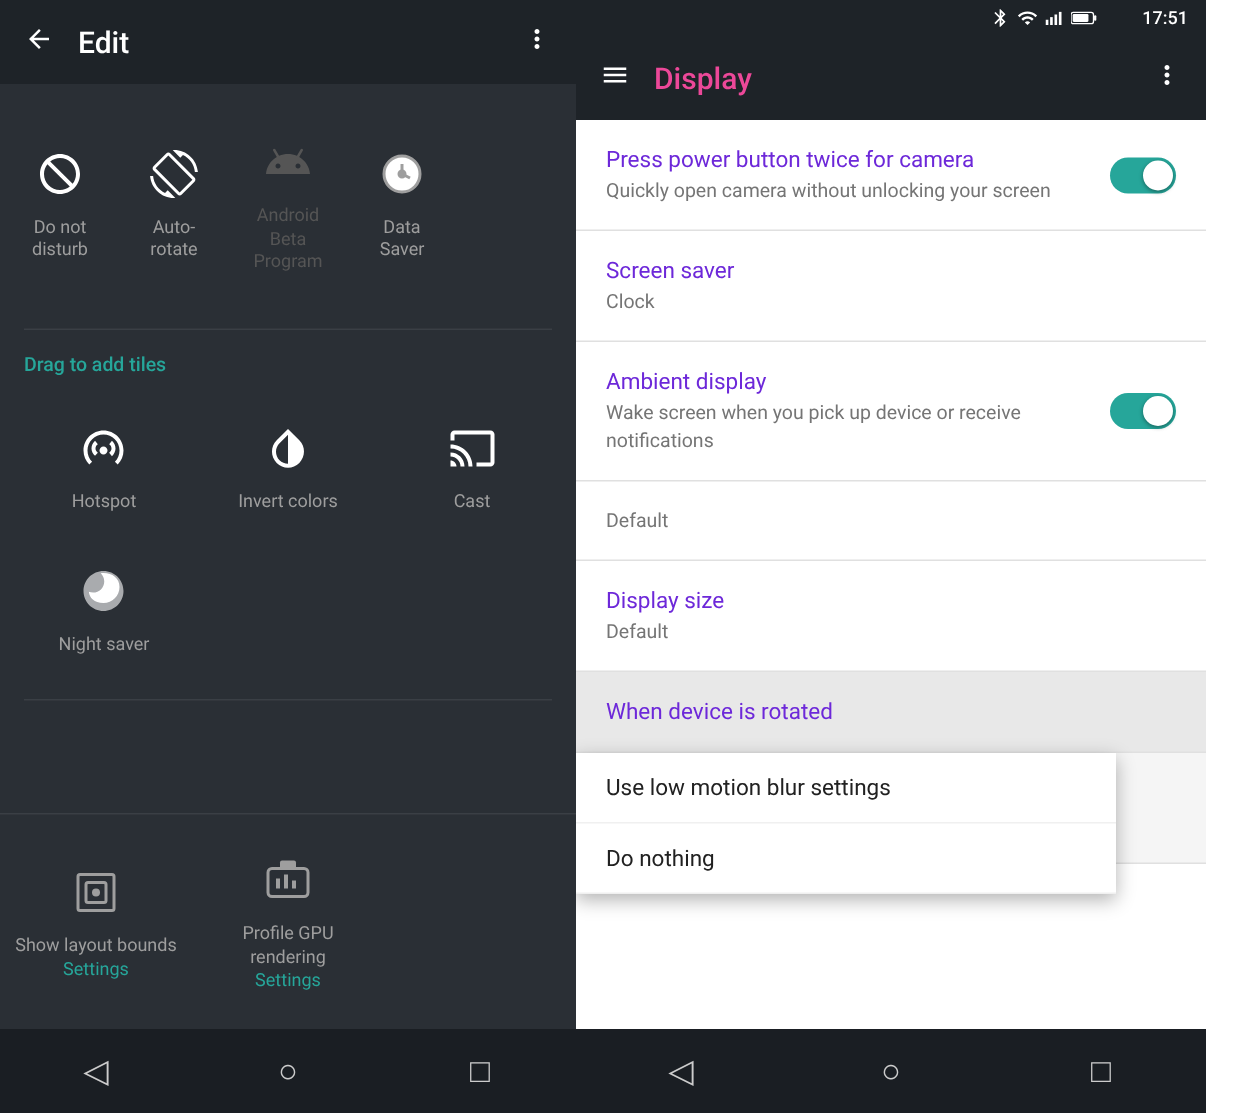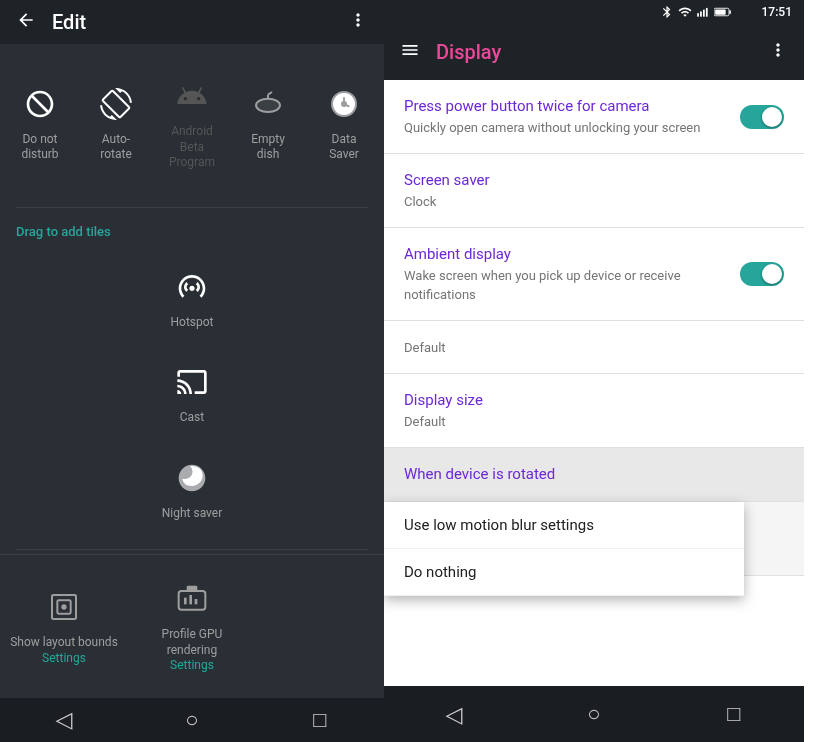--- a/index.html
+++ b/index.html
@@ -93,21 +93,21 @@
 
     .drag-label {
       padding: 12px 16px 8px;
       font-size: 13px;
       color: #26a69a;
       font-weight: 500;
     }
 
     .add-tiles-grid {
       display: grid;
-      grid-template-columns: repeat(1, 1fr);
+      grid-template-columns: repeat(3, 1fr);
       padding: 4px 8px;
     }
 
     .bottom-section {
       margin-top: auto;
       border-top: 1px solid #3a3f45;
       display: grid;
       grid-template-columns: repeat(3, 1fr);
       padding: 8px 0;
     }
@@ -329,31 +329,20 @@
 
     <div class="tile dimmed">
       <div class="tile-icon">
         <svg width="32" height="32" viewBox="0 0 24 24" fill="#555">
           <path d="M17.6 9.48l1.84-3.18c.16-.31.04-.69-.26-.85-.29-.15-.65-.06-.83.22l-1.88 3.24c-2.86-1.21-6.08-1.21-8.94 0L5.65 5.67c-.19-.29-.56-.37-.86-.22-.29.16-.4.54-.24.83L6.4 9.48C3.3 11.25 1.28 14.44 1 18h22c-.28-3.56-2.3-6.75-5.4-8.52zM7 15.25c-.69 0-1.25-.56-1.25-1.25s.56-1.25 1.25-1.25 1.25.56 1.25 1.25-.56 1.25-1.25 1.25zm10 0c-.69 0-1.25-.56-1.25-1.25s.56-1.25 1.25-1.25 1.25.56 1.25 1.25-.56 1.25-1.25 1.25z"></path>
         </svg>
       </div>
       <span class="tile-label">Android Beta Program</span>
     </div>
 
-    <div class="tile">
-      <div class="tile-icon">
-        <svg width="32" height="32" viewBox="0 0 24 24" fill="#9e9e9e">
-          <ellipse cx="12" cy="13" rx="9" ry="5" stroke="#9e9e9e" stroke-width="1.5" fill="none"></ellipse>
-          <ellipse cx="12" cy="13" rx="9" ry="5" fill="#9e9e9e" opacity="0.15"></ellipse>
-          <line x1="12" y1="8" x2="12" y2="5" stroke="#9e9e9e" stroke-width="1.5"></line>
-          <line x1="12" y1="5" x2="15" y2="3" stroke="#9e9e9e" stroke-width="1.5"></line>
-        </svg>
-      </div>
-      <span class="tile-label">Empty dish</span>
-    </div>
 
     <div class="tile">
       <div class="tile-icon">
         <svg width="32" height="32" viewBox="0 0 24 24" fill="none" stroke="#9e9e9e" stroke-width="1.5">
           <circle cx="12" cy="12" r="9"></circle>
           <line x1="12" y1="12" x2="12" y2="7"></line>
           <line x1="12" y1="12" x2="16" y2="14"></line>
           <circle cx="12" cy="12" r="1.5" fill="#9e9e9e"></circle>
         </svg>
       </div>
@@ -369,20 +358,28 @@
 
     <div class="tile">
       <div class="tile-icon">
         <svg width="32" height="32" viewBox="0 0 24 24" fill="#9e9e9e">
           <path d="M12 11c-1.1 0-2 .9-2 2s.9 2 2 2 2-.9 2-2-.9-2-2-2zm-4.24-2.83C6.67 9.26 6 10.56 6 12c0 1.44.67 2.74 1.76 3.58L9.17 14.1C8.45 13.6 8 12.84 8 12s.45-1.6 1.17-2.1L7.76 8.17zm8.48 0l-1.41 1.73C15.55 10.4 16 11.16 16 12s-.45 1.6-1.17 2.1l1.41 1.73C17.33 14.74 18 13.44 18 12c0-1.44-.67-2.74-1.76-3.83zM12 3C6.48 3 2 7.48 2 13c0 2.73 1.1 5.21 2.89 7.01l1.41-1.41C4.88 17.19 4 15.19 4 13c0-4.42 3.58-8 8-8s8 3.58 8 8c0 2.19-.88 4.19-2.3 5.6l1.41 1.41C20.9 18.21 22 15.73 22 13c0-5.52-4.48-10-10-10z"></path>
         </svg>
       </div>
       <span class="tile-label">Hotspot</span>
     </div>
 
+    <div class="tile">
+      <div class="tile-icon">
+        <svg width="32" height="32" viewBox="0 0 24 24" fill="#9e9e9e">
+          <path d="M17.66 7.93L12 2.27 6.34 7.93c-3.12 3.12-3.12 8.19 0 11.31C7.9 20.8 9.95 21.58 12 21.58c2.05 0 4.1-.78 5.66-2.34 3.12-3.12 3.12-8.19 0-11.31zM12 19.59c-1.6 0-3.11-.62-4.24-1.76C6.62 16.69 6 15.19 6 13.59s.62-3.11 1.76-4.24L12 5.1v14.49z"></path>
+        </svg>
+      </div>
+      <span class="tile-label">Invert colors</span>
+    </div>
 
     <div class="tile">
       <div class="tile-icon">
         <svg width="32" height="32" viewBox="0 0 24 24" fill="#9e9e9e">
           <path d="M21 3H3c-1.1 0-2 .9-2 2v3h2V5h18v14h-7v2h7c1.1 0 2-.9 2-2V5c0-1.1-.9-2-2-2zM1 18v3h3c0-1.66-1.34-3-3-3zm0-4v2c2.76 0 5 2.24 5 5h2c0-3.87-3.13-7-7-7zm0-4v2c4.97 0 9 4.03 9 9h2c0-6.08-4.93-11-11-11z"></path>
         </svg>
       </div>
       <span class="tile-label">Cast</span>
     </div>
 

